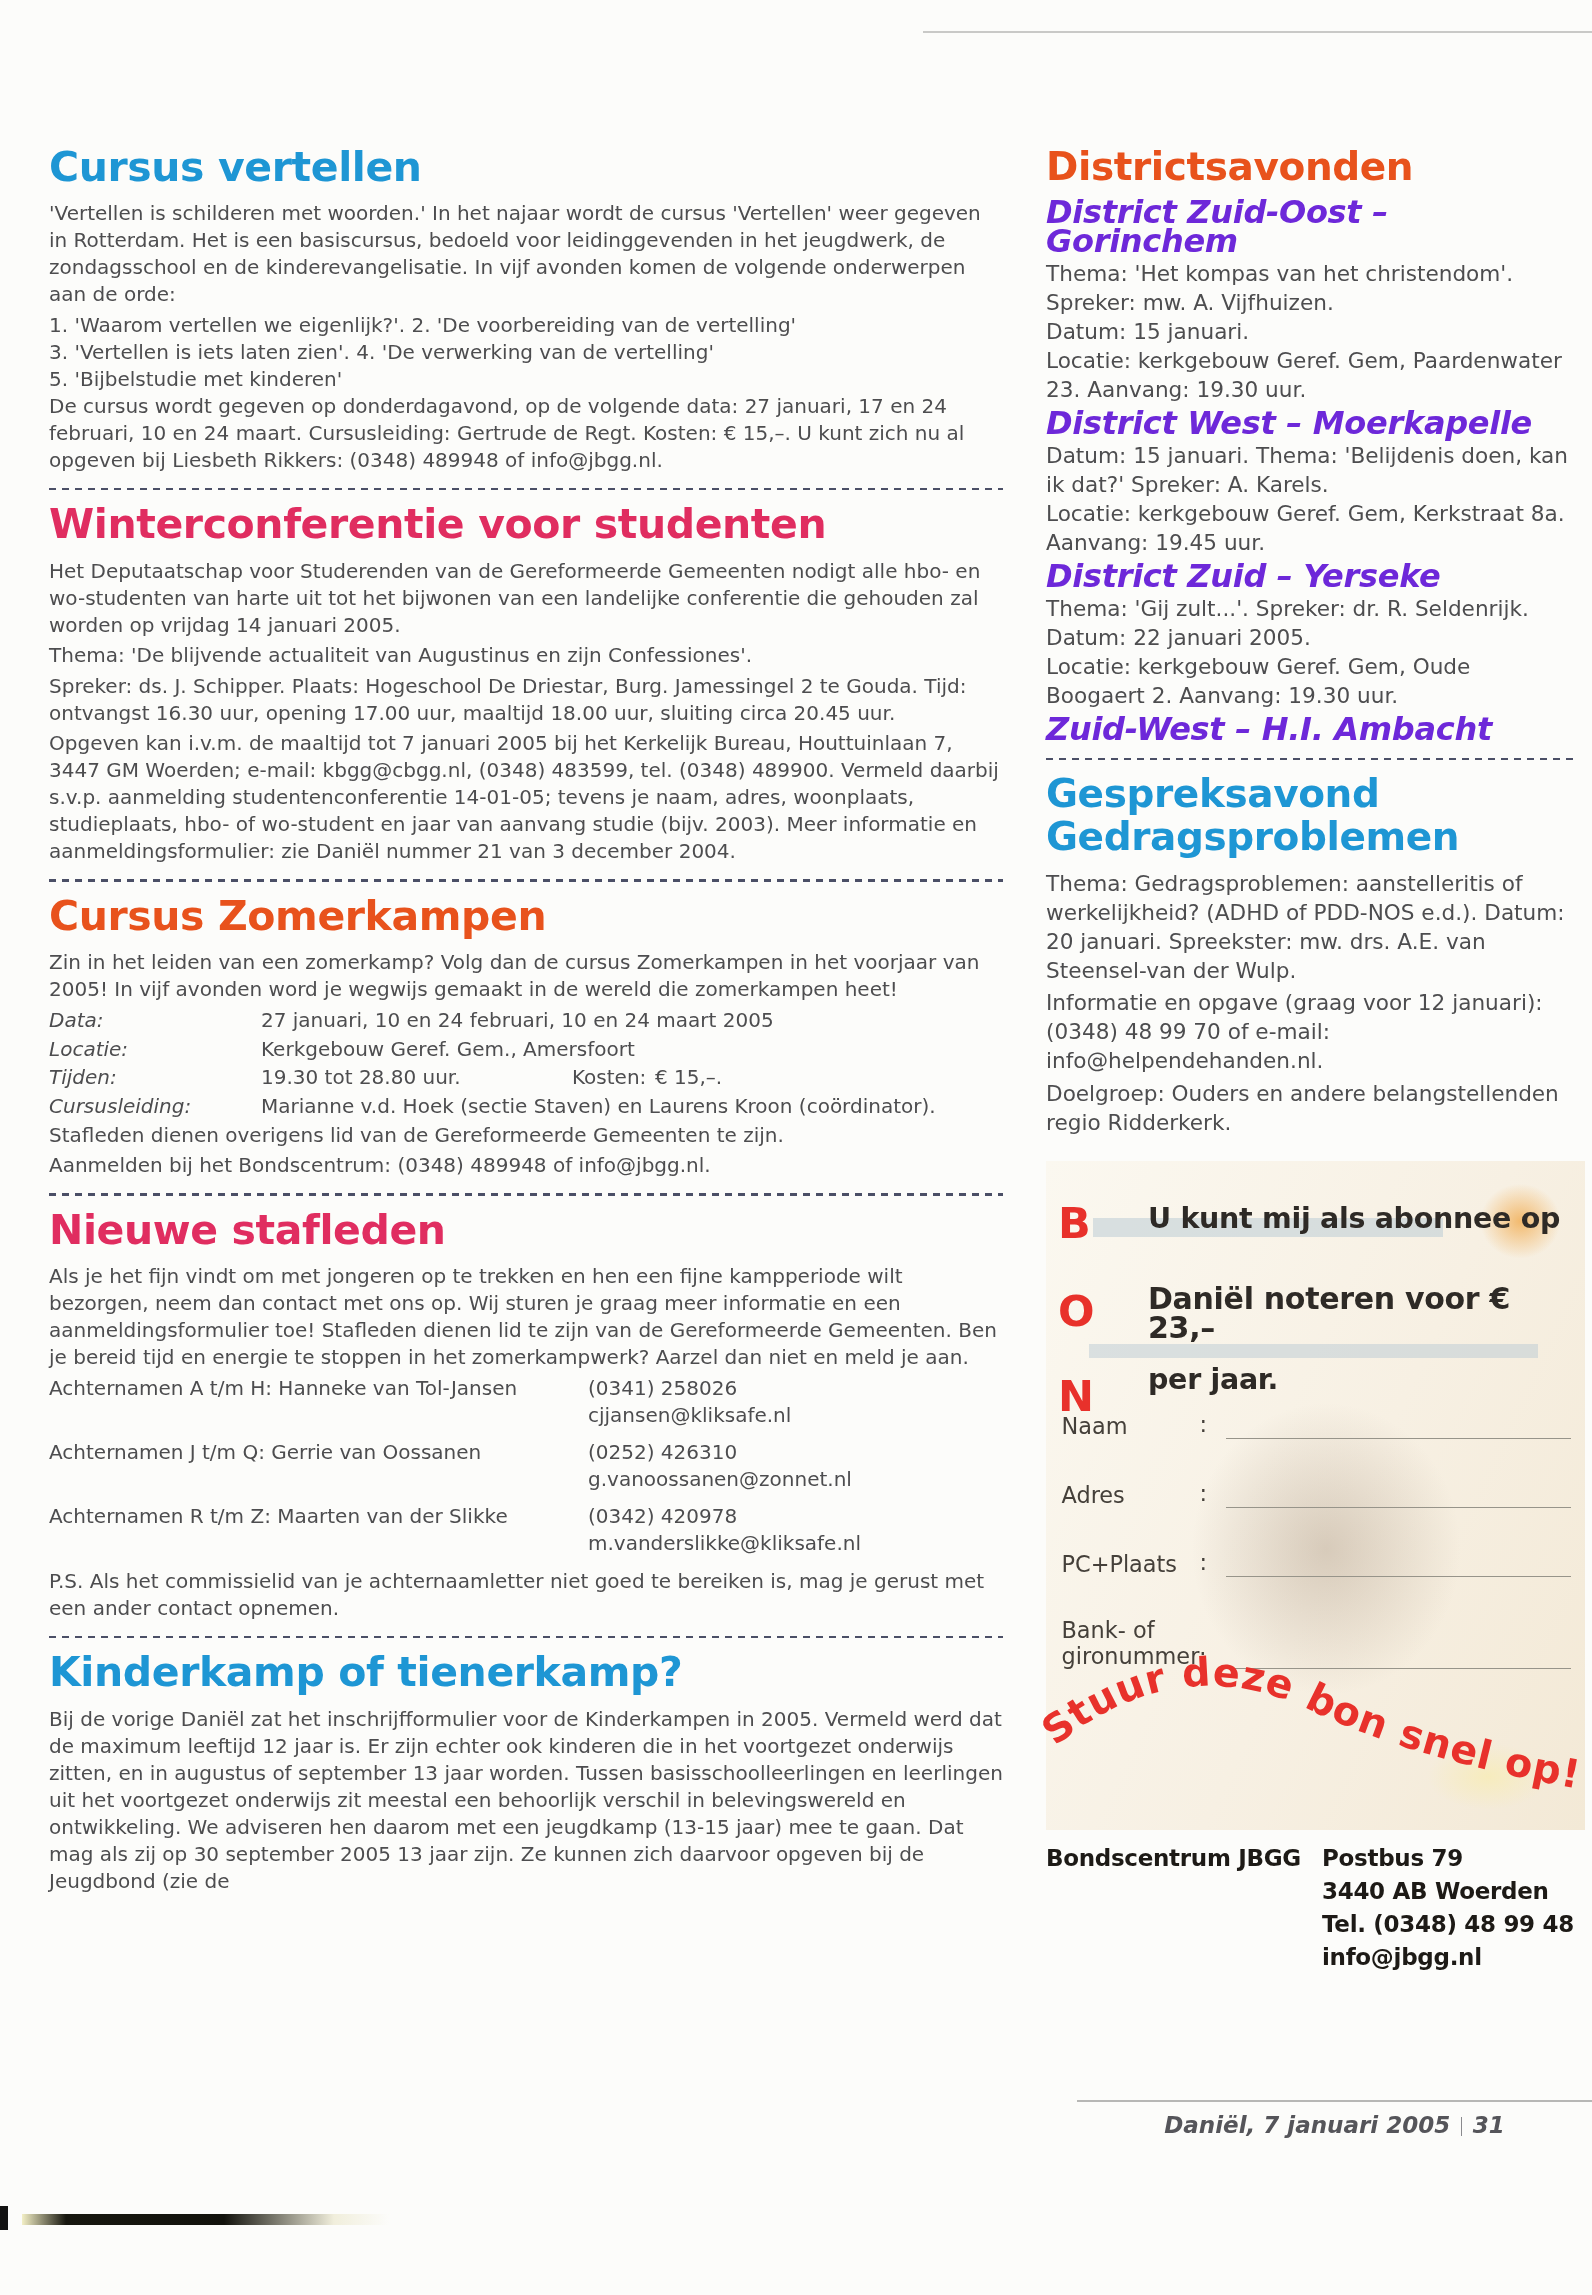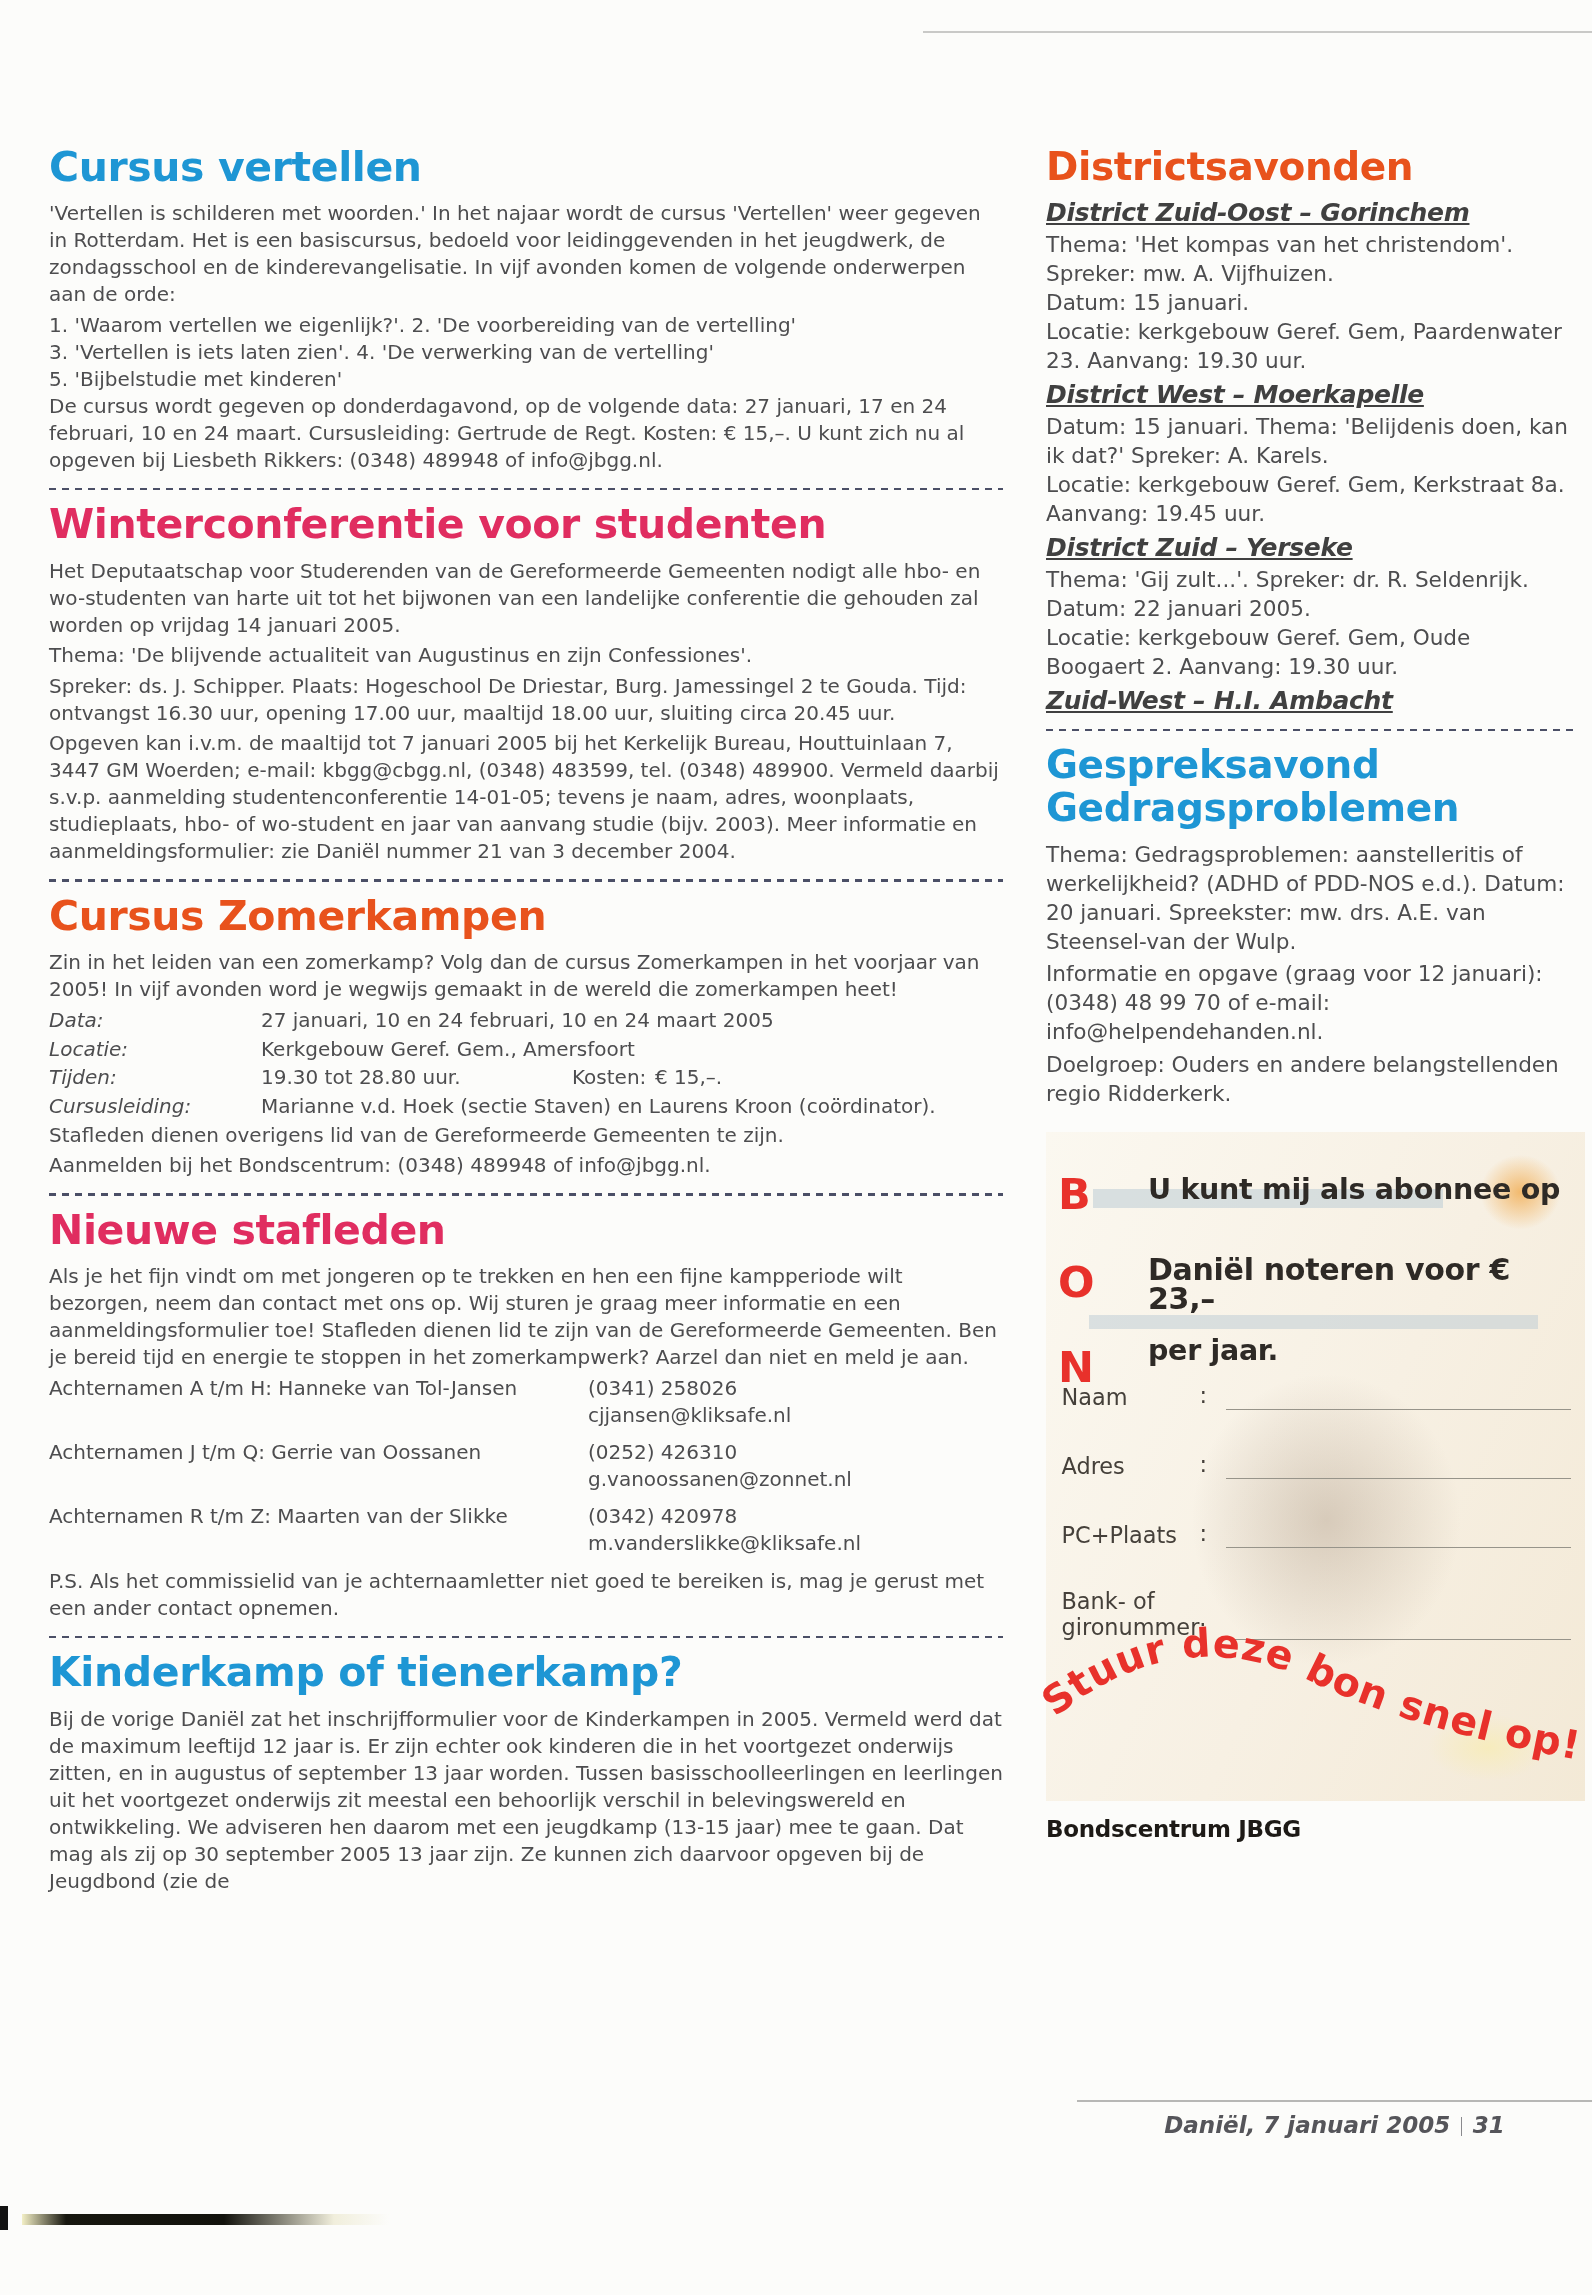--- a/index.html
+++ b/index.html
@@ -32,21 +32,21 @@
   .val-split .sp1{flex:0 0 311px;}
   .val-split .it{margin-right:8.6px;}
 
   
   .contact-row{display:grid;grid-template-columns:539px 1fr;margin:0 0 10.4px 0;}
   .ps{margin-top:8.6px;}
 
   .row-between{display:flex;justify-content:space-between;}
 
   
-  .district-name{font-size:25px;font-weight:bold;font-style:italic;color:#404040;margin:3.5px 0 2.6px 0;letter-spacing:-0.3px;text-decoration:underline;}
+  .district-name{font-size:32px;font-weight:bold;font-style:italic;color:#6d28d9;margin:3.5px 0 2.6px 0;letter-spacing:-0.3px;}
   .district-text{white-space:pre-line;margin:0 0 5.2px 0;}
 
   
   .bon{position:relative;margin-top:24px;width:539px;height:669px;
     background:
       radial-gradient(closest-side at 88% 9%, rgba(242,183,104,0.95), rgba(242,183,104,0) 62%),
       radial-gradient(closest-side at 102% 52%, rgba(244,210,140,0.85), rgba(244,210,140,0) 58%),
       radial-gradient(closest-side at 52% 58%, rgba(148,124,100,0.32), rgba(148,124,100,0) 52%),
       radial-gradient(closest-side at 82% 92%, rgba(247,236,186,0.9), rgba(247,236,186,0) 62%),
       linear-gradient(115deg,#fbf8f0 0%,#f7f0e3 55%,#f3e9d6 100%);}
@@ -248,20 +248,26 @@
           <defs>
             <path id="ctaPath" d="M 15 120 Q 160 2 320 82 Q 432 134 615 168" fill="none"></path>
           </defs>
           <text class="cta-text"><textPath href="#ctaPath">Stuur deze bon snel op!</textPath></text>
         </svg>
       </div>
     </div>
 
     <div class="address">
       <div class="addr-org">Bondscentrum JBGG</div>
+      <div class="addr-lines">
+        <div>Postbus 79</div>
+        <div>3440 AB Woerden</div>
+        <div>Tel. (0348) 48 99 48</div>
+        <div>info@jbgg.nl</div>
+      </div>
     </div>
   </div>
 
   <div class="footer">
     <span>Daniël, 7 januari 2005</span><span class="sep"></span><span>31</span>
   </div>
 
   <div class="bottom-strip"></div>
   <div class="edge-tick"></div>
 </div>

